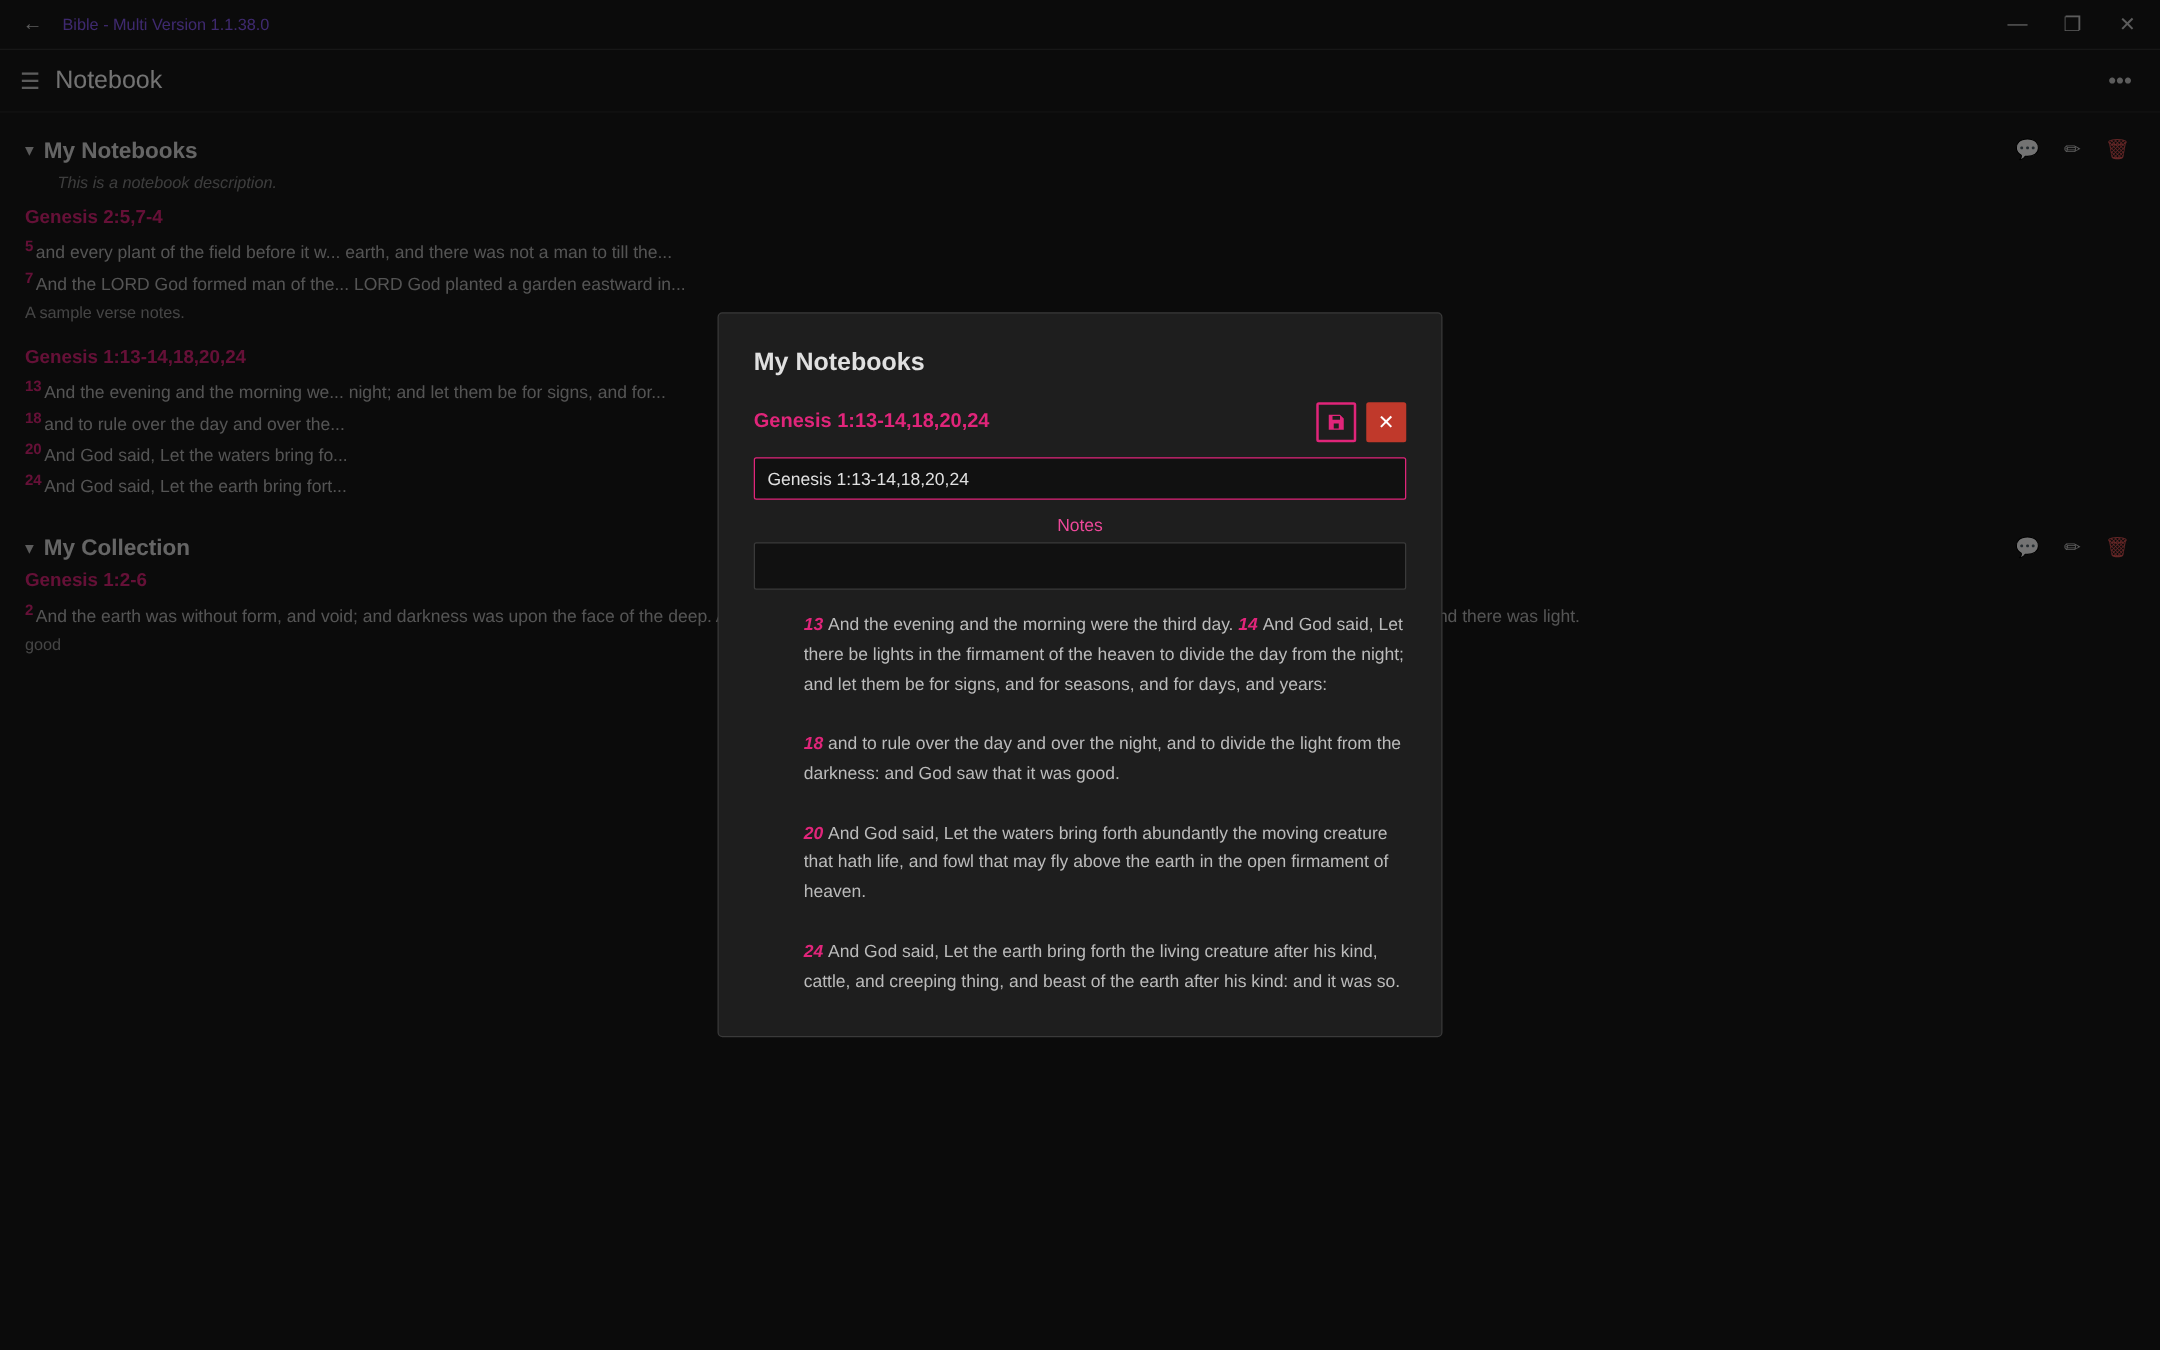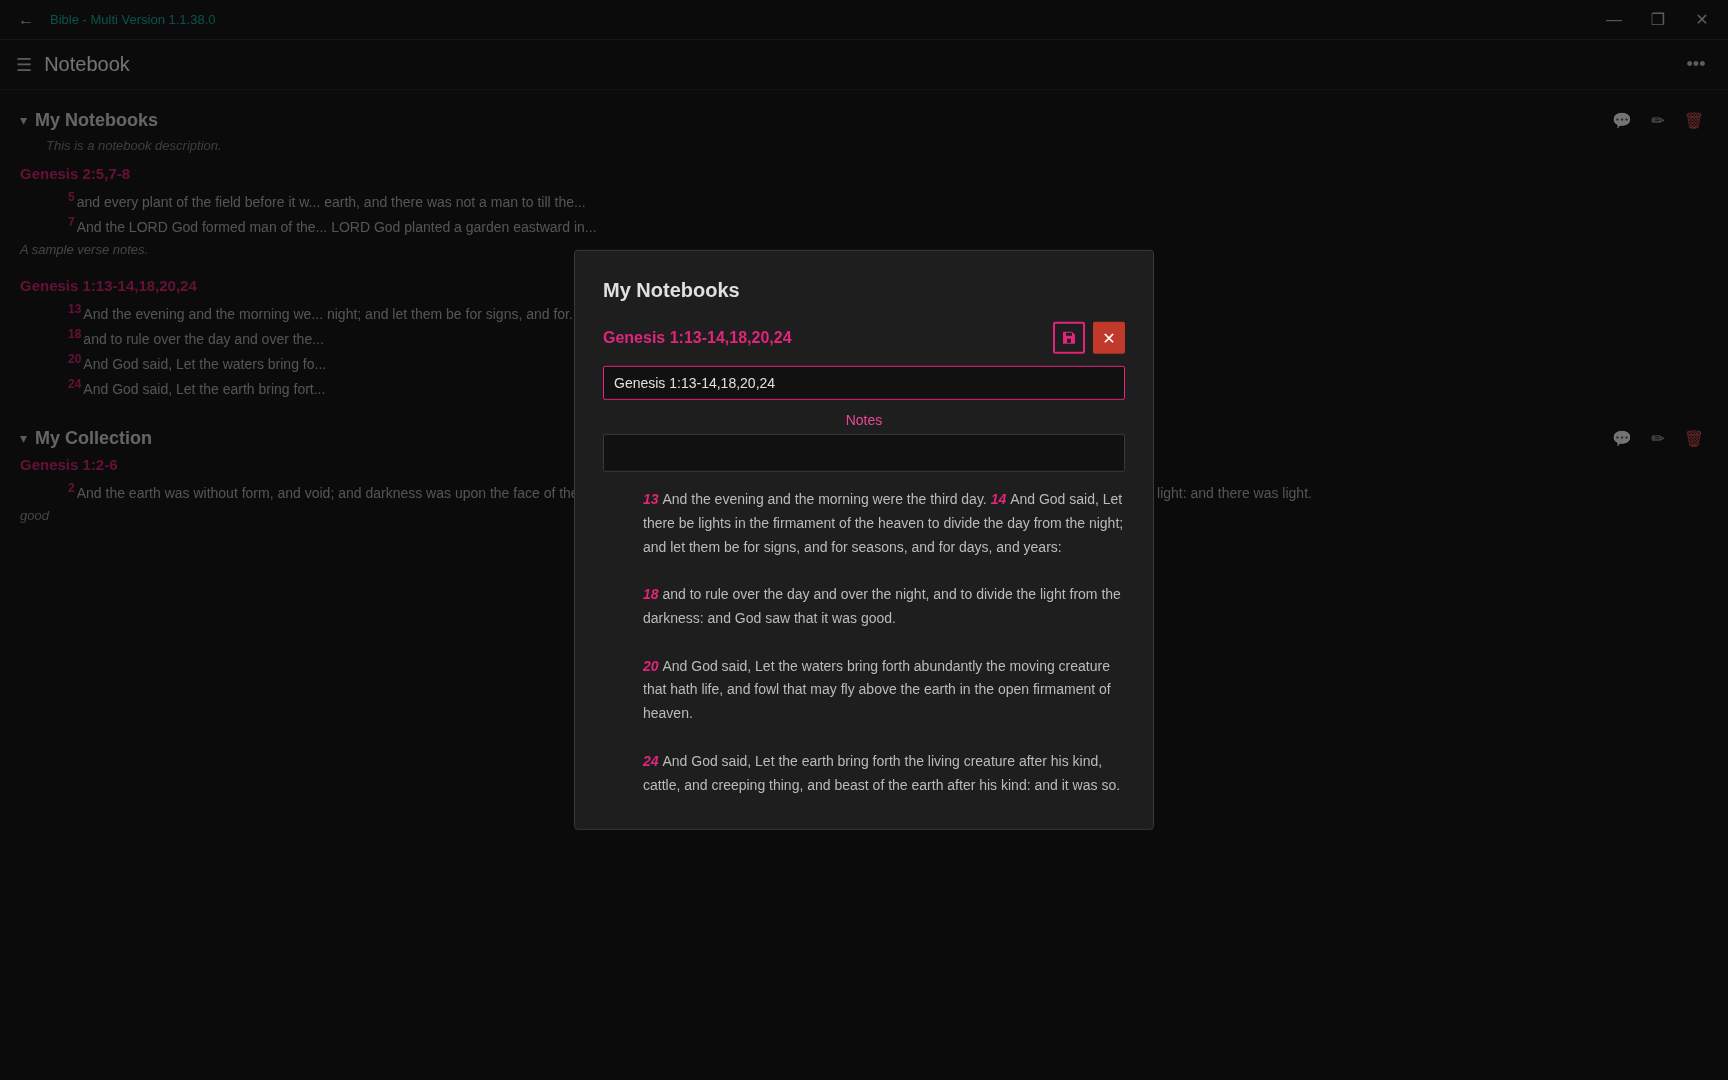--- a/index.html
+++ b/index.html
@@ -22,21 +22,21 @@
       padding: 0 12px;
       justify-content: space-between;
       border-bottom: 1px solid #333;
     }
     .title-bar-left {
       display: flex;
       align-items: center;
       gap: 10px;
     }
     .title-bar-title {
-      color: #14b8a6;
+      color: #8b5cf6;
       font-size: 13px;
     }
     .title-bar-controls {
       display: flex;
       align-items: center;
       gap: 16px;
     }
     .title-bar-btn {
       background: none;
       border: none;
@@ -162,31 +162,29 @@
       color: #e0257a;
       font-size: 15px;
       font-weight: 600;
       margin-bottom: 6px;
       cursor: pointer;
     }
     .verse-text {
       font-size: 14px;
       line-height: 1.6;
       color: #bbb;
-      margin-left: 48px;
     }
     .verse-num {
       color: #e0257a;
       font-weight: 600;
       font-size: 12px;
       vertical-align: super;
       margin-right: 2px;
     }
     .verse-note {
-      font-style: italic;
       color: #999;
       font-size: 13px;
       margin-top: 4px;
     }
 
     
     .overlay {
       position: fixed;
       top: 0; left: 0;
       width: 1728px;
@@ -331,21 +329,21 @@
       </div>
       <div class="notebook-header-right">
         <button class="nb-icon-btn">💬</button>
         <button class="nb-icon-btn">✏</button>
         <button class="nb-icon-btn delete">🗑</button>
       </div>
     </div>
     <div class="notebook-desc">This is a notebook description.</div>
 
     <div class="verse-group">
-      <div class="verse-ref">Genesis 2:5,7-8</div>
+      <div class="verse-ref">Genesis 2:5,7-4</div>
       <div class="verse-text">
         <sup class="verse-num">5</sup>and every plant of the field before it w... earth, and there was not a man to till the...
         <br>
         <sup class="verse-num">7</sup>And the LORD God formed man of the... LORD God planted a garden eastward in...
       </div>
       <div class="verse-note">A sample verse notes.</div>
     </div>
 
     <div class="verse-group">
       <div class="verse-ref">Genesis 1:13-14,18,20,24</div>

